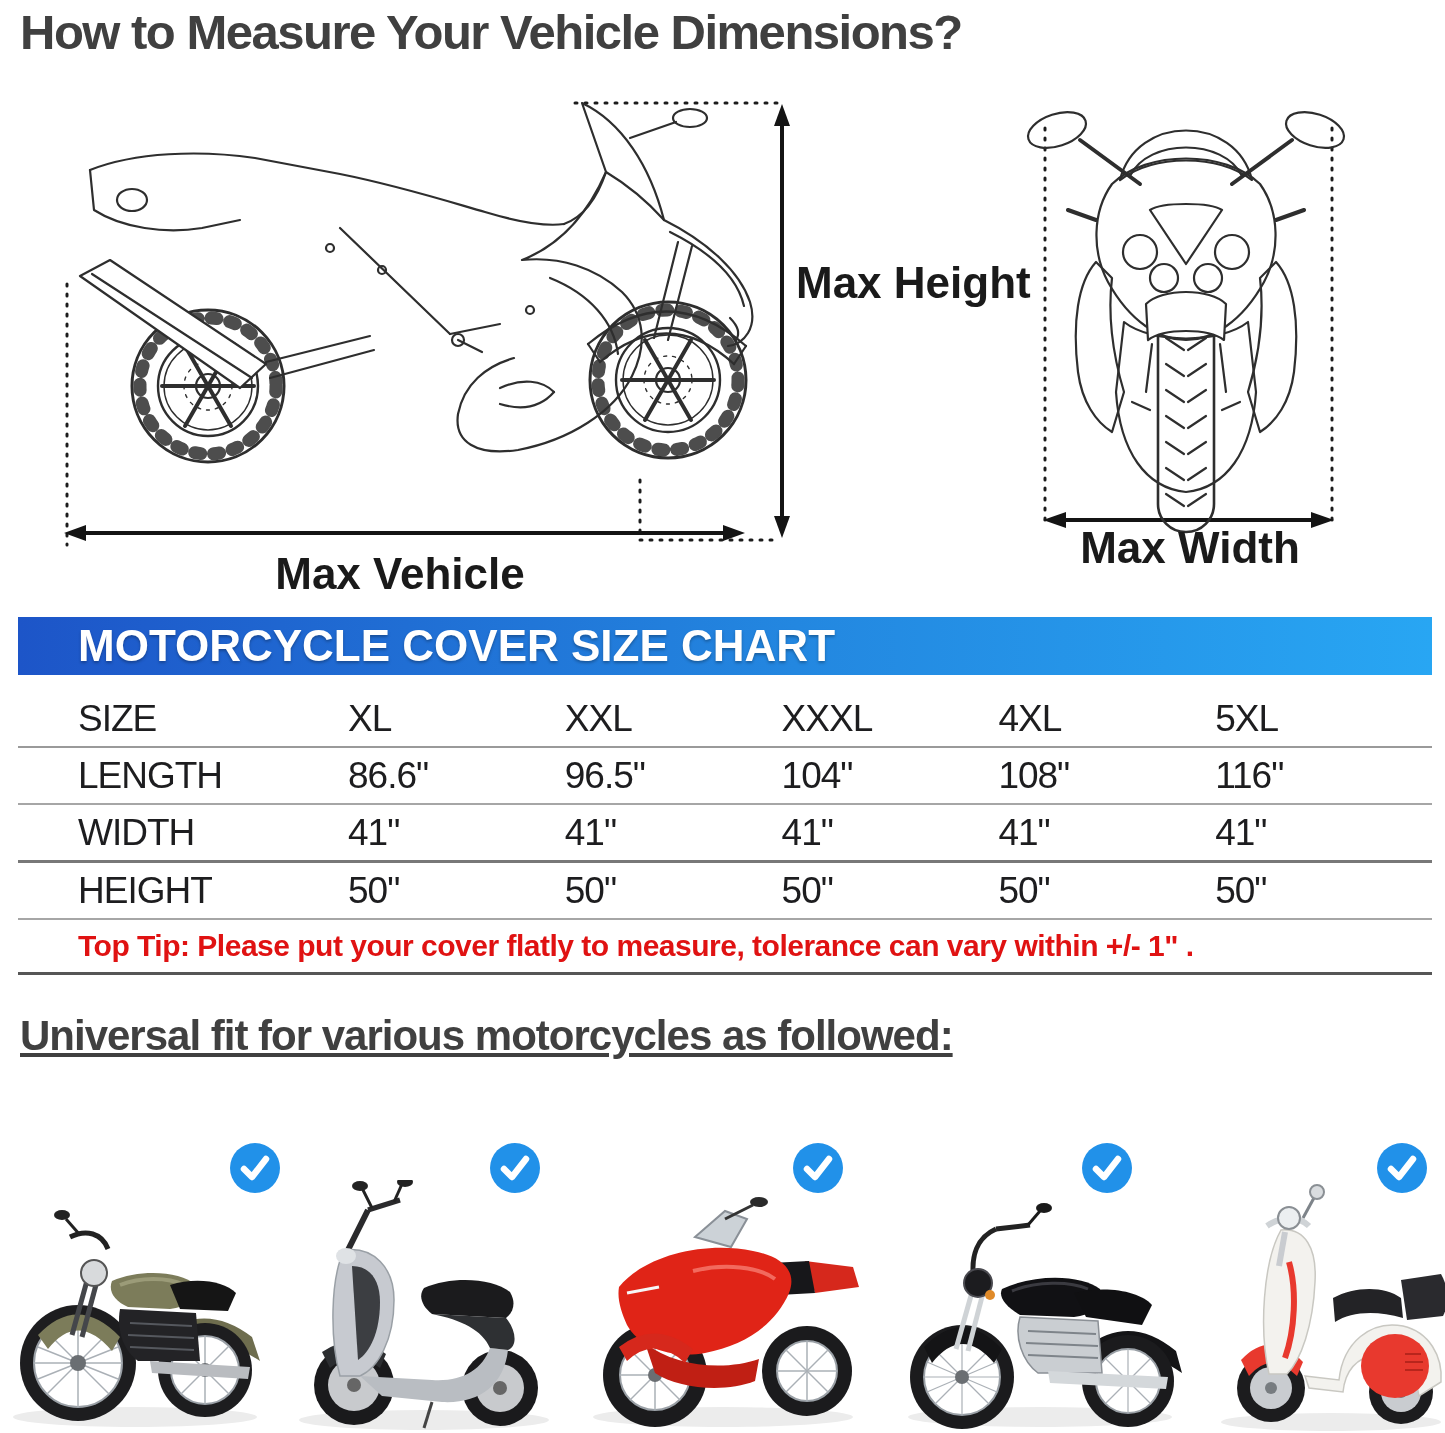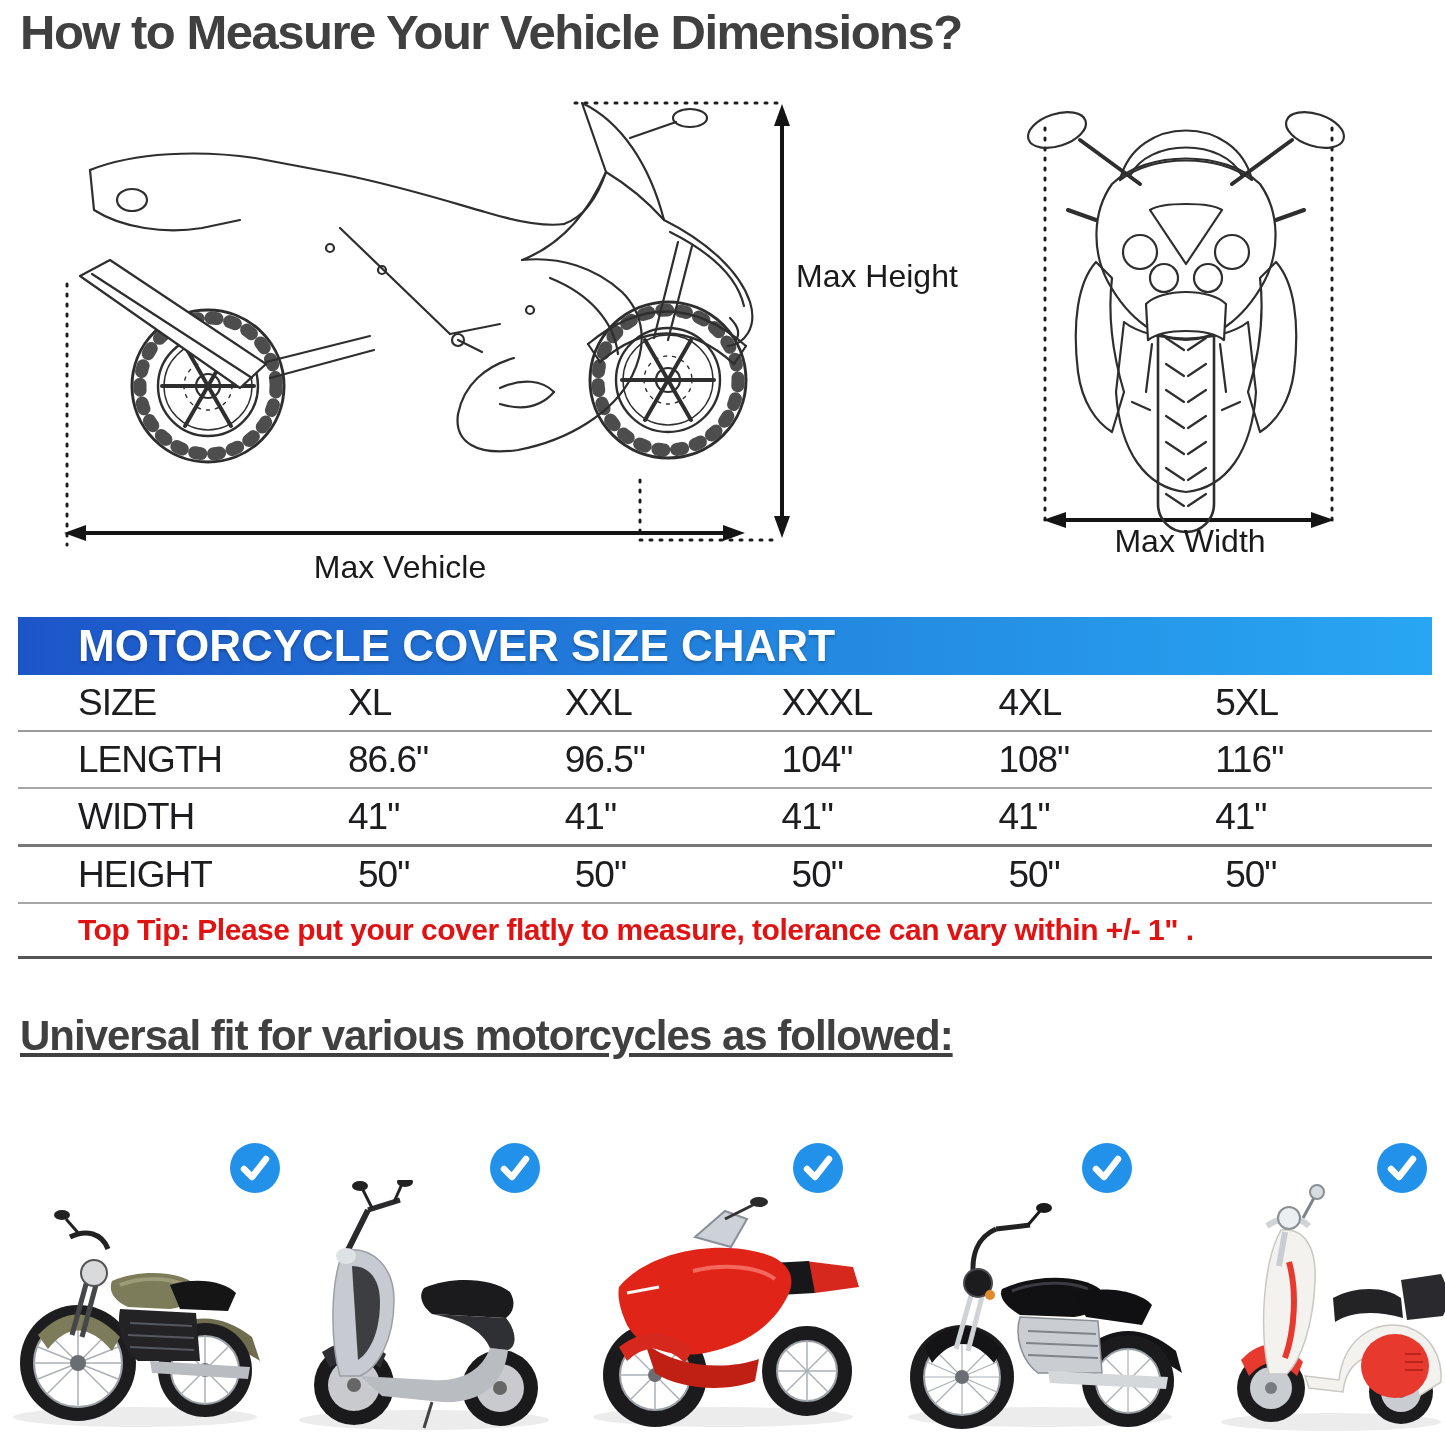--- a/index.html
+++ b/index.html
@@ -3,39 +3,39 @@
 <meta charset="utf-8">
 <style>
   html,body{margin:0;padding:0;}
   body{
     width:1445px;height:1433px;position:relative;background:#ffffff;
     font-family:"Liberation Sans", sans-serif;overflow:hidden;color:#161616;
   }
   .abs{position:absolute;}
   
   .h1{font-size:49px;font-weight:bold;letter-spacing:-1.5px;color:#404040;white-space:nowrap;}
-  .dim-label{font-size:32px;font-weight:normal;color:#1a1a1a;white-space:nowrap;}
+  .dim-label{font-size:44px;font-weight:bold;color:#1a1a1a;white-space:nowrap;}
   .centered{text-align:center;}
   
   #sizechart{left:18px;top:617px;width:1414px;}
   .bar{
     height:58px;display:flex;align-items:center;box-sizing:border-box;padding-left:60px;
     background:linear-gradient(90deg,#1d55c8 0%,#2387e0 55%,#28a6f3 100%);
     color:#ffffff;font-size:44px;font-weight:bold;letter-spacing:0px;
     text-shadow:0 2px 3px rgba(0,0,0,0.28);white-space:nowrap;
   }
   .trow{
     display:grid;grid-template-columns:330px repeat(5,1fr);align-items:center;
     height:55px;font-size:37px;letter-spacing:-1px;color:#1d1d1f;white-space:nowrap;
   }
   .trow .lbl{padding-left:60px;}
-  .row-size{border-bottom:2px solid #9a9a9a;}
+  .row-size{border-bottom:2px solid #9a9a9a;margin-top:16px;}
   .row-length{border-bottom:2px solid #a6a6a6;}
   .row-width{border-bottom:3px solid #787878;}
-  .row-height{border-bottom:2px solid #a6a6a6;gap:10px;}
+  .row-height{border-bottom:2px solid #a6a6a6;}
   .tip-row{
     height:55px;display:flex;align-items:center;box-sizing:border-box;padding-left:60px;
     border-bottom:3px solid #565656;color:#e01212;font-weight:bold;font-size:30px;
     letter-spacing:-0.5px;white-space:nowrap;
   }
   .line-art{stroke:#2e2e2e;fill:none;stroke-width:2.2;stroke-linecap:round;stroke-linejoin:round;}
   .guide{stroke:#1c1c1c;stroke-width:3;stroke-dasharray:2 8;stroke-linecap:round;fill:none;}
   .marrow{stroke:#141414;stroke-width:4;fill:none;}
   .ahead{fill:#141414;stroke:none;}
 </style>

